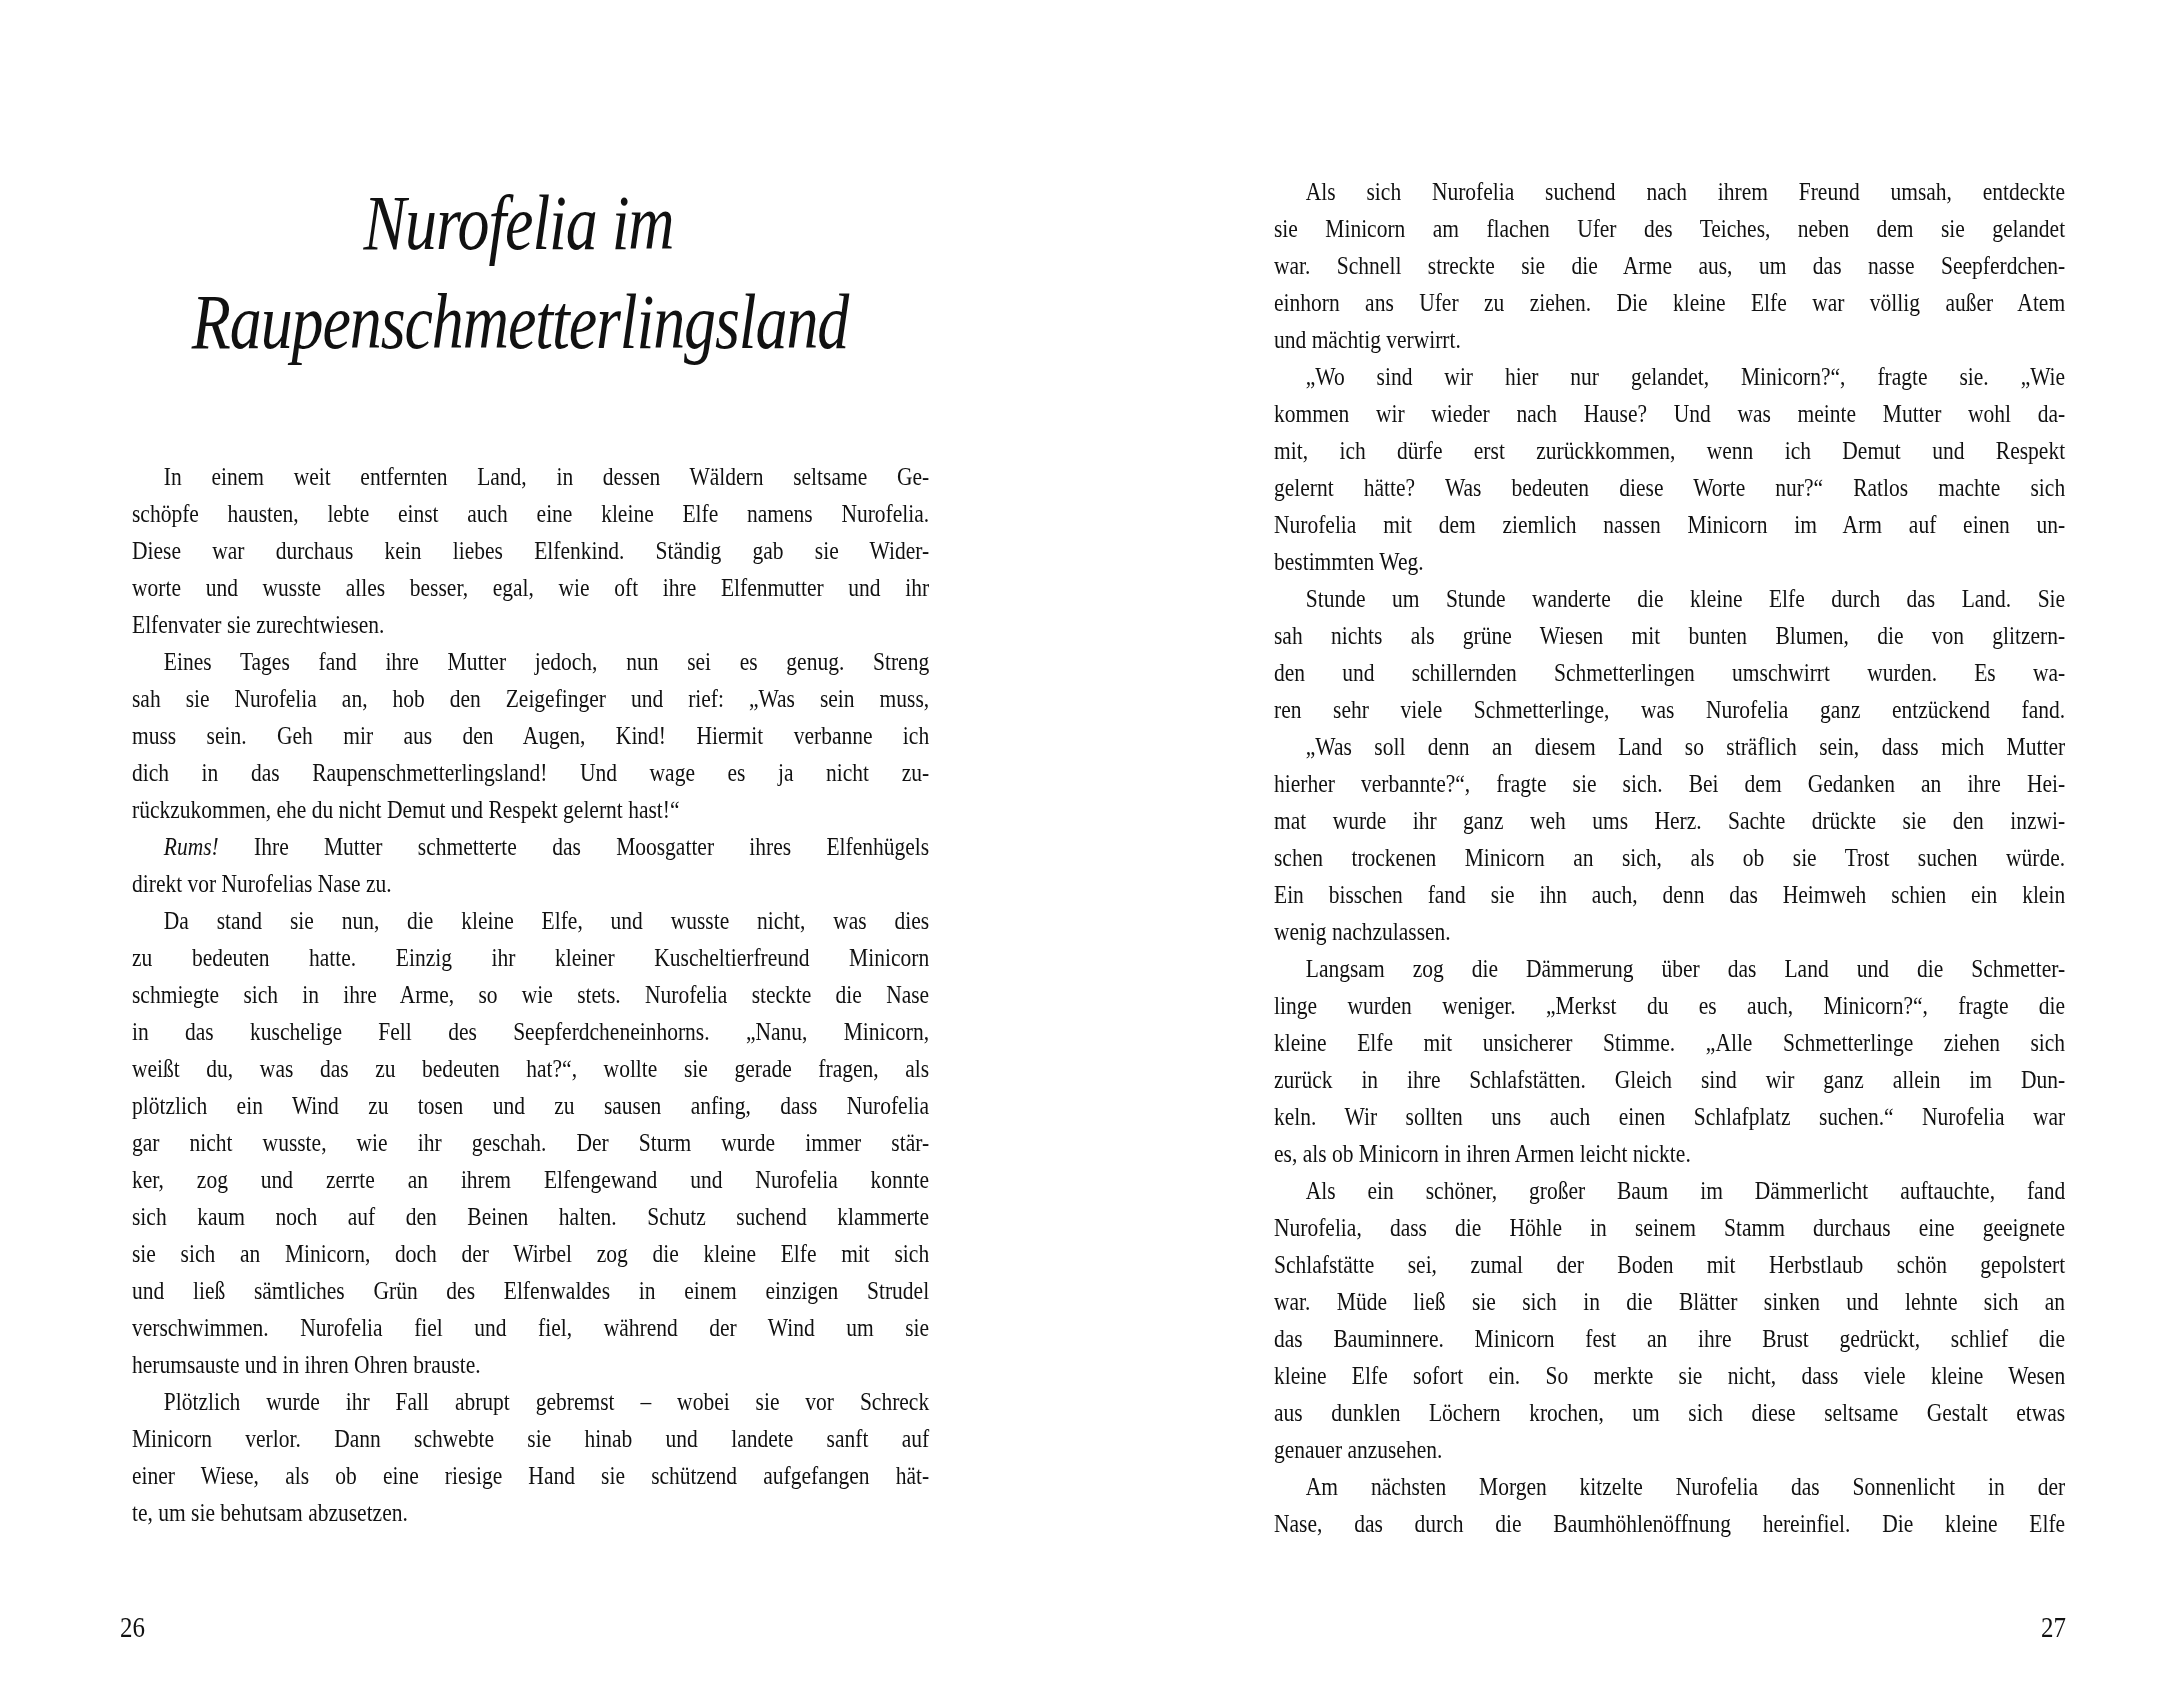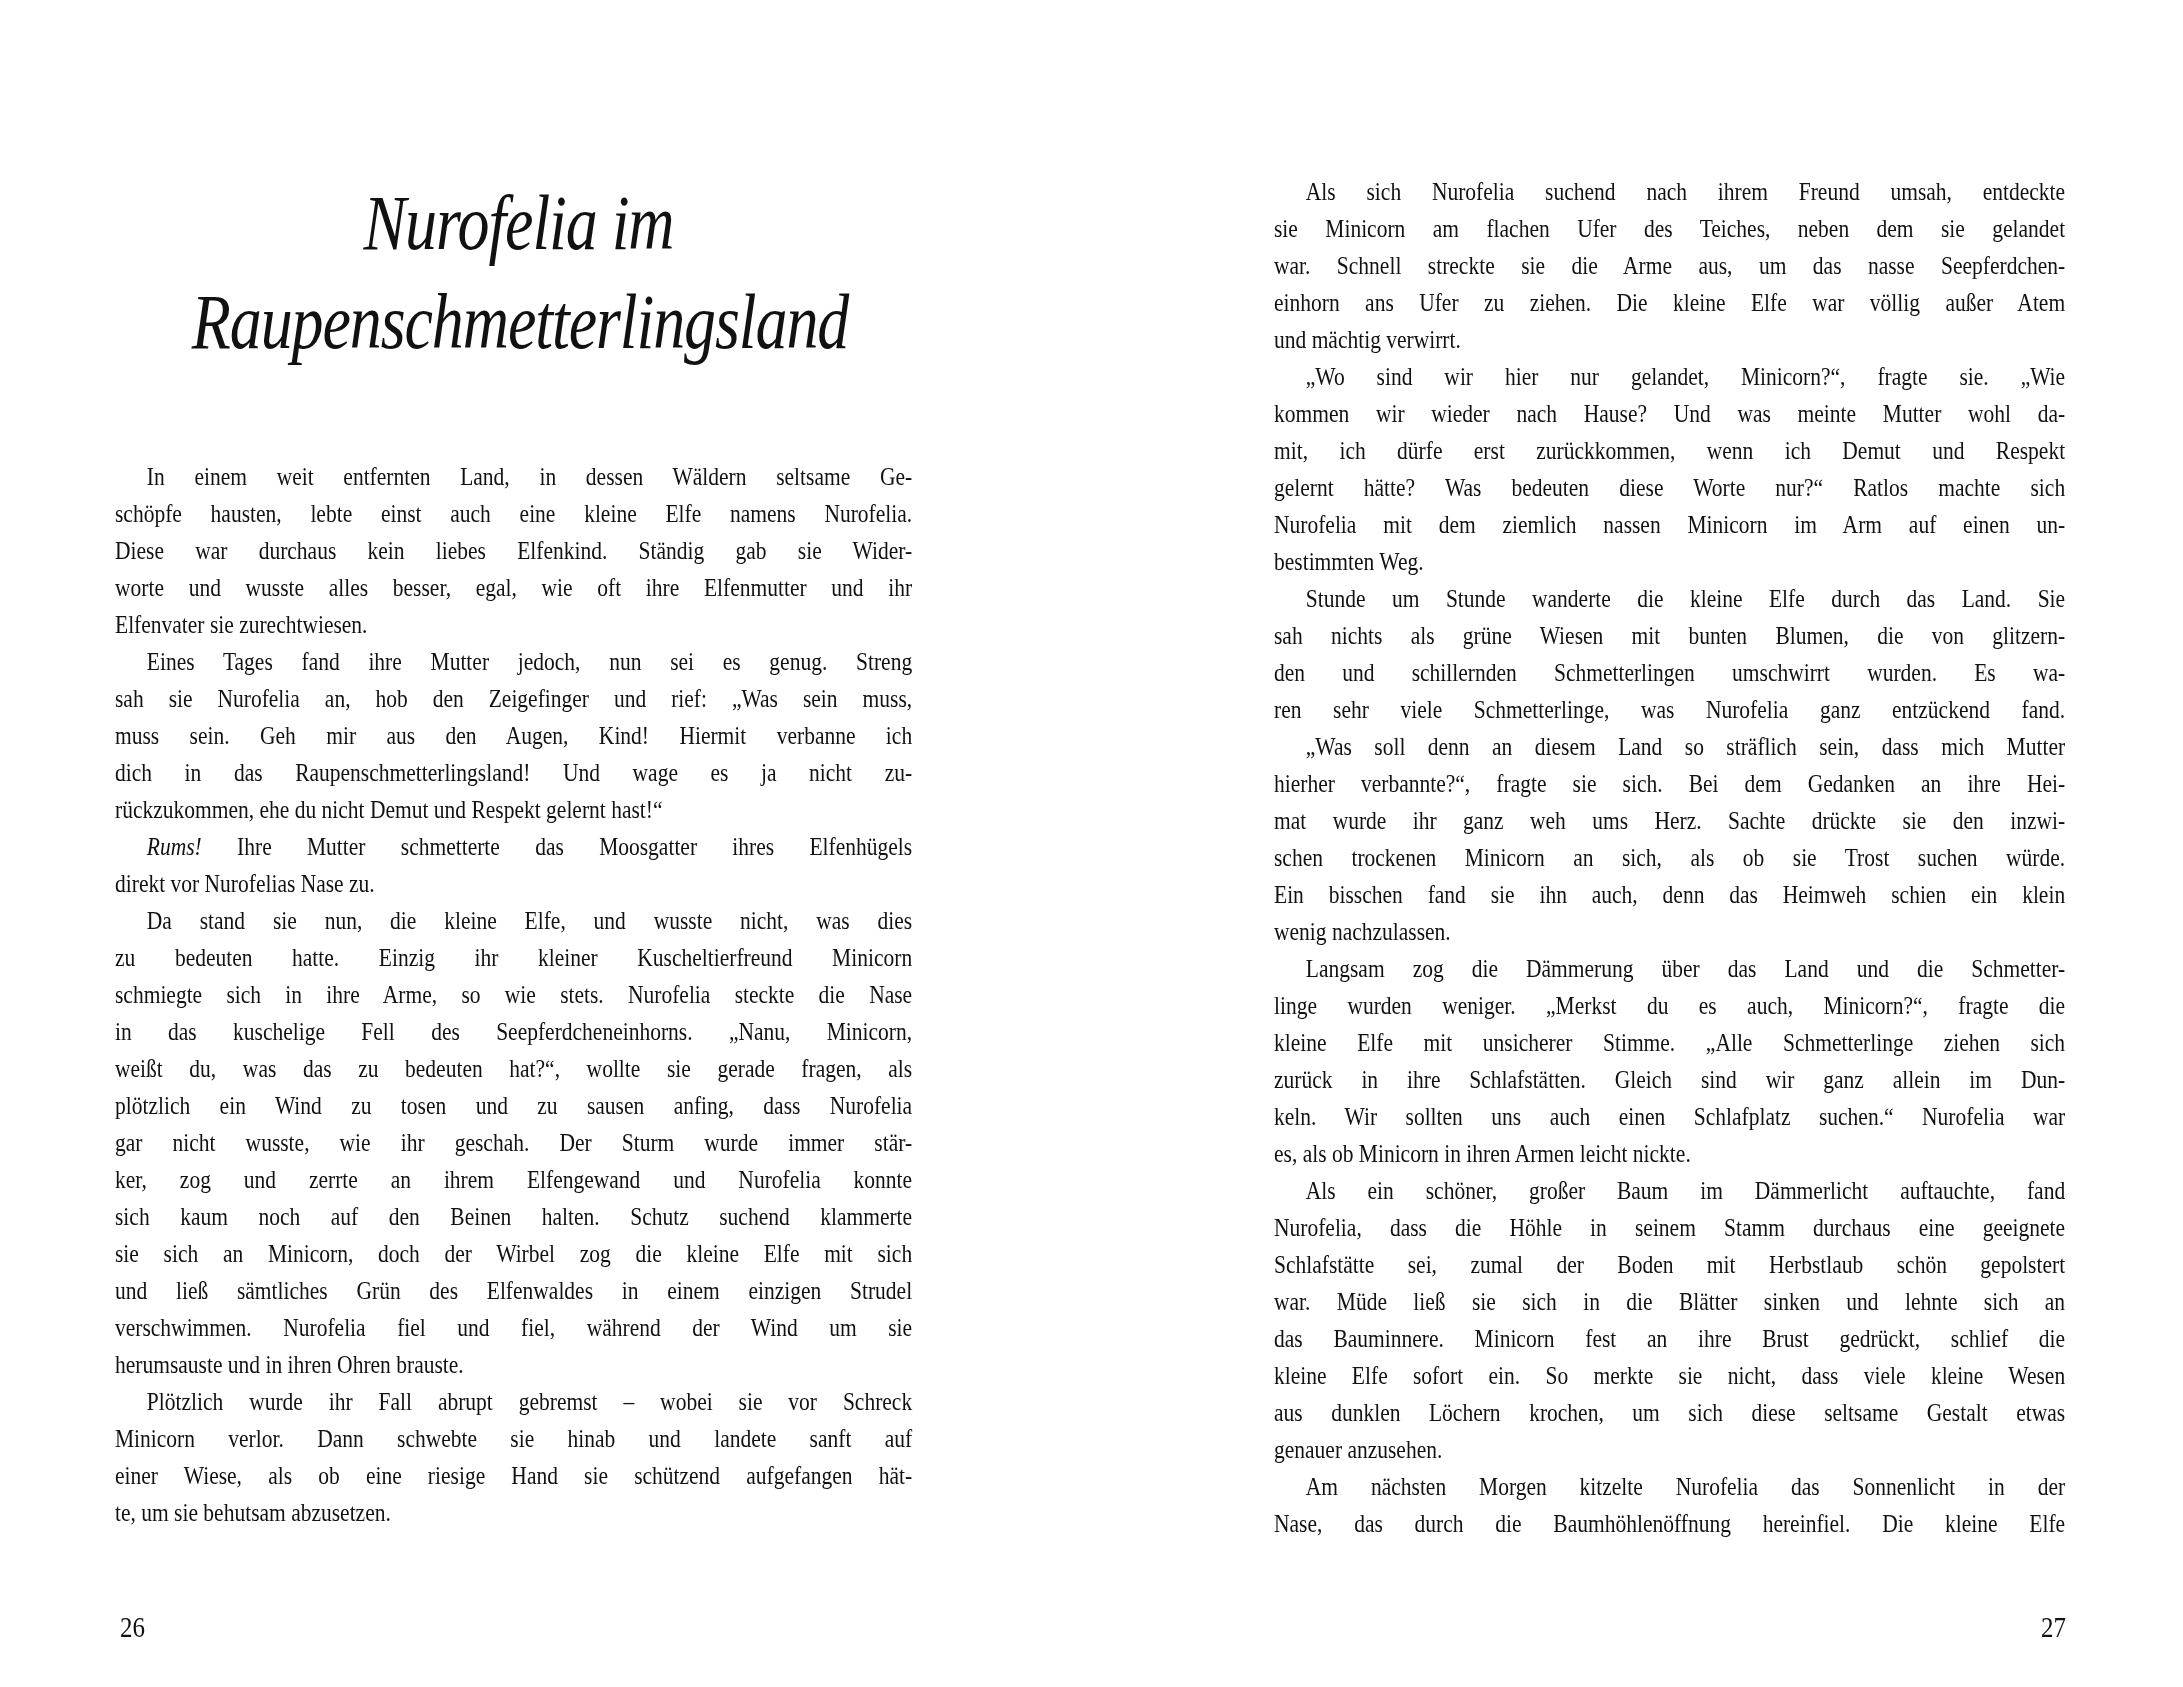--- a/index.html
+++ b/index.html
@@ -42,21 +42,21 @@
     }
     .chapter-title span { display: block; white-space: nowrap; }
 
     .text-block {
       position: absolute;
       font-size: 25px;
       line-height: 37px;
       text-align: justify;
     }
     .text-left {
-      left: 115px;
+      left: 132px;
       width: 797px;
       top: 458px;
     }
     .text-right {
       left: 182px;   
       width: 791px;
       top: 173px;
     }
     .line {
       display: block;

